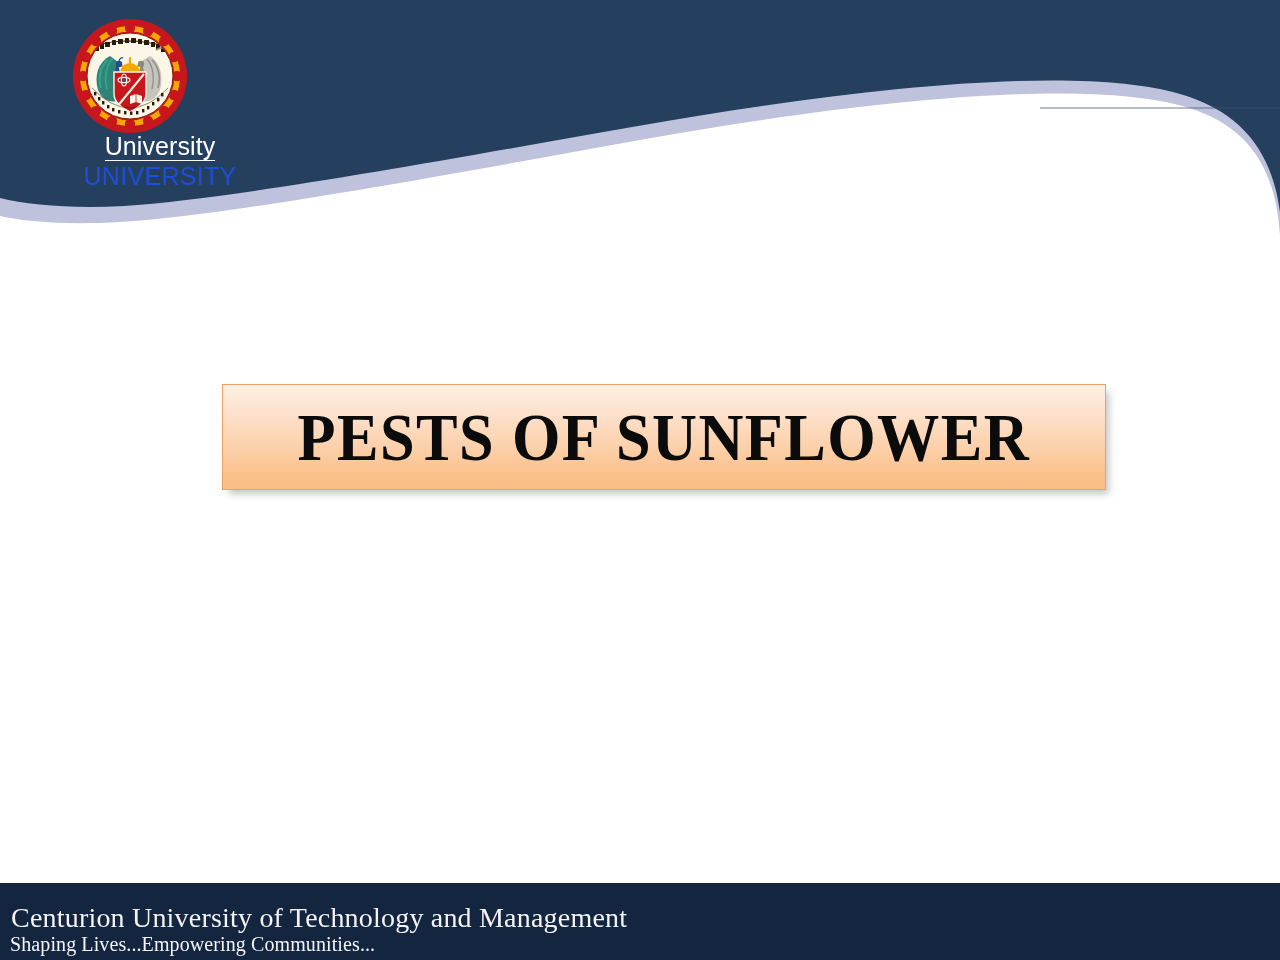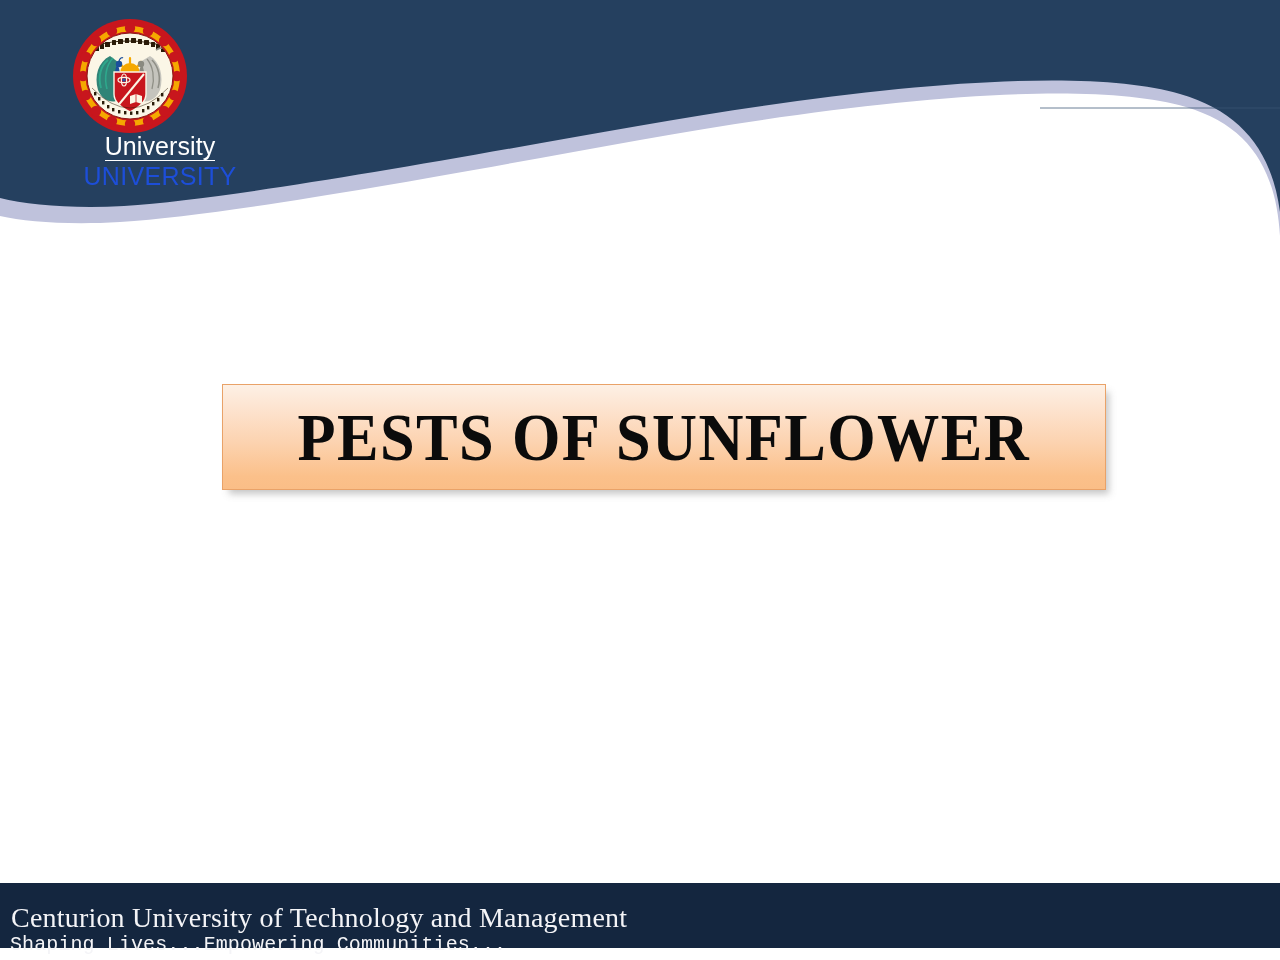--- a/index.html
+++ b/index.html
@@ -105,39 +105,39 @@
     transform: scaleX(0.93);
     transform-origin: center center;
   }
 
   
   #footer-band {
     position: absolute;
     left: 0;
     top: 883px;
     width: 1280px;
-    height: 65px;
+    height: 77px;
     background: #14263F;
     text-align: center;
   }
   #footer-title {
     position: absolute;
     left: 11px;
     top: 19px;
     font-family: "Liberation Serif", serif;
     font-size: 28px;
     color: #F4F4F7;
     white-space: nowrap;
     letter-spacing: 0.2px;
   }
   #footer-tagline {
     position: absolute;
     left: 10px;
     top: 50px;
-    font-family: Liberation Mono, monospace;
+    font-family: Liberation Serif, serif;
     font-size: 20px;
     color: #F4F4F7;
     white-space: nowrap;
     letter-spacing: 0.1px;
   }
 </style>
 </head>
 <body>
 
 <div id="slide">

